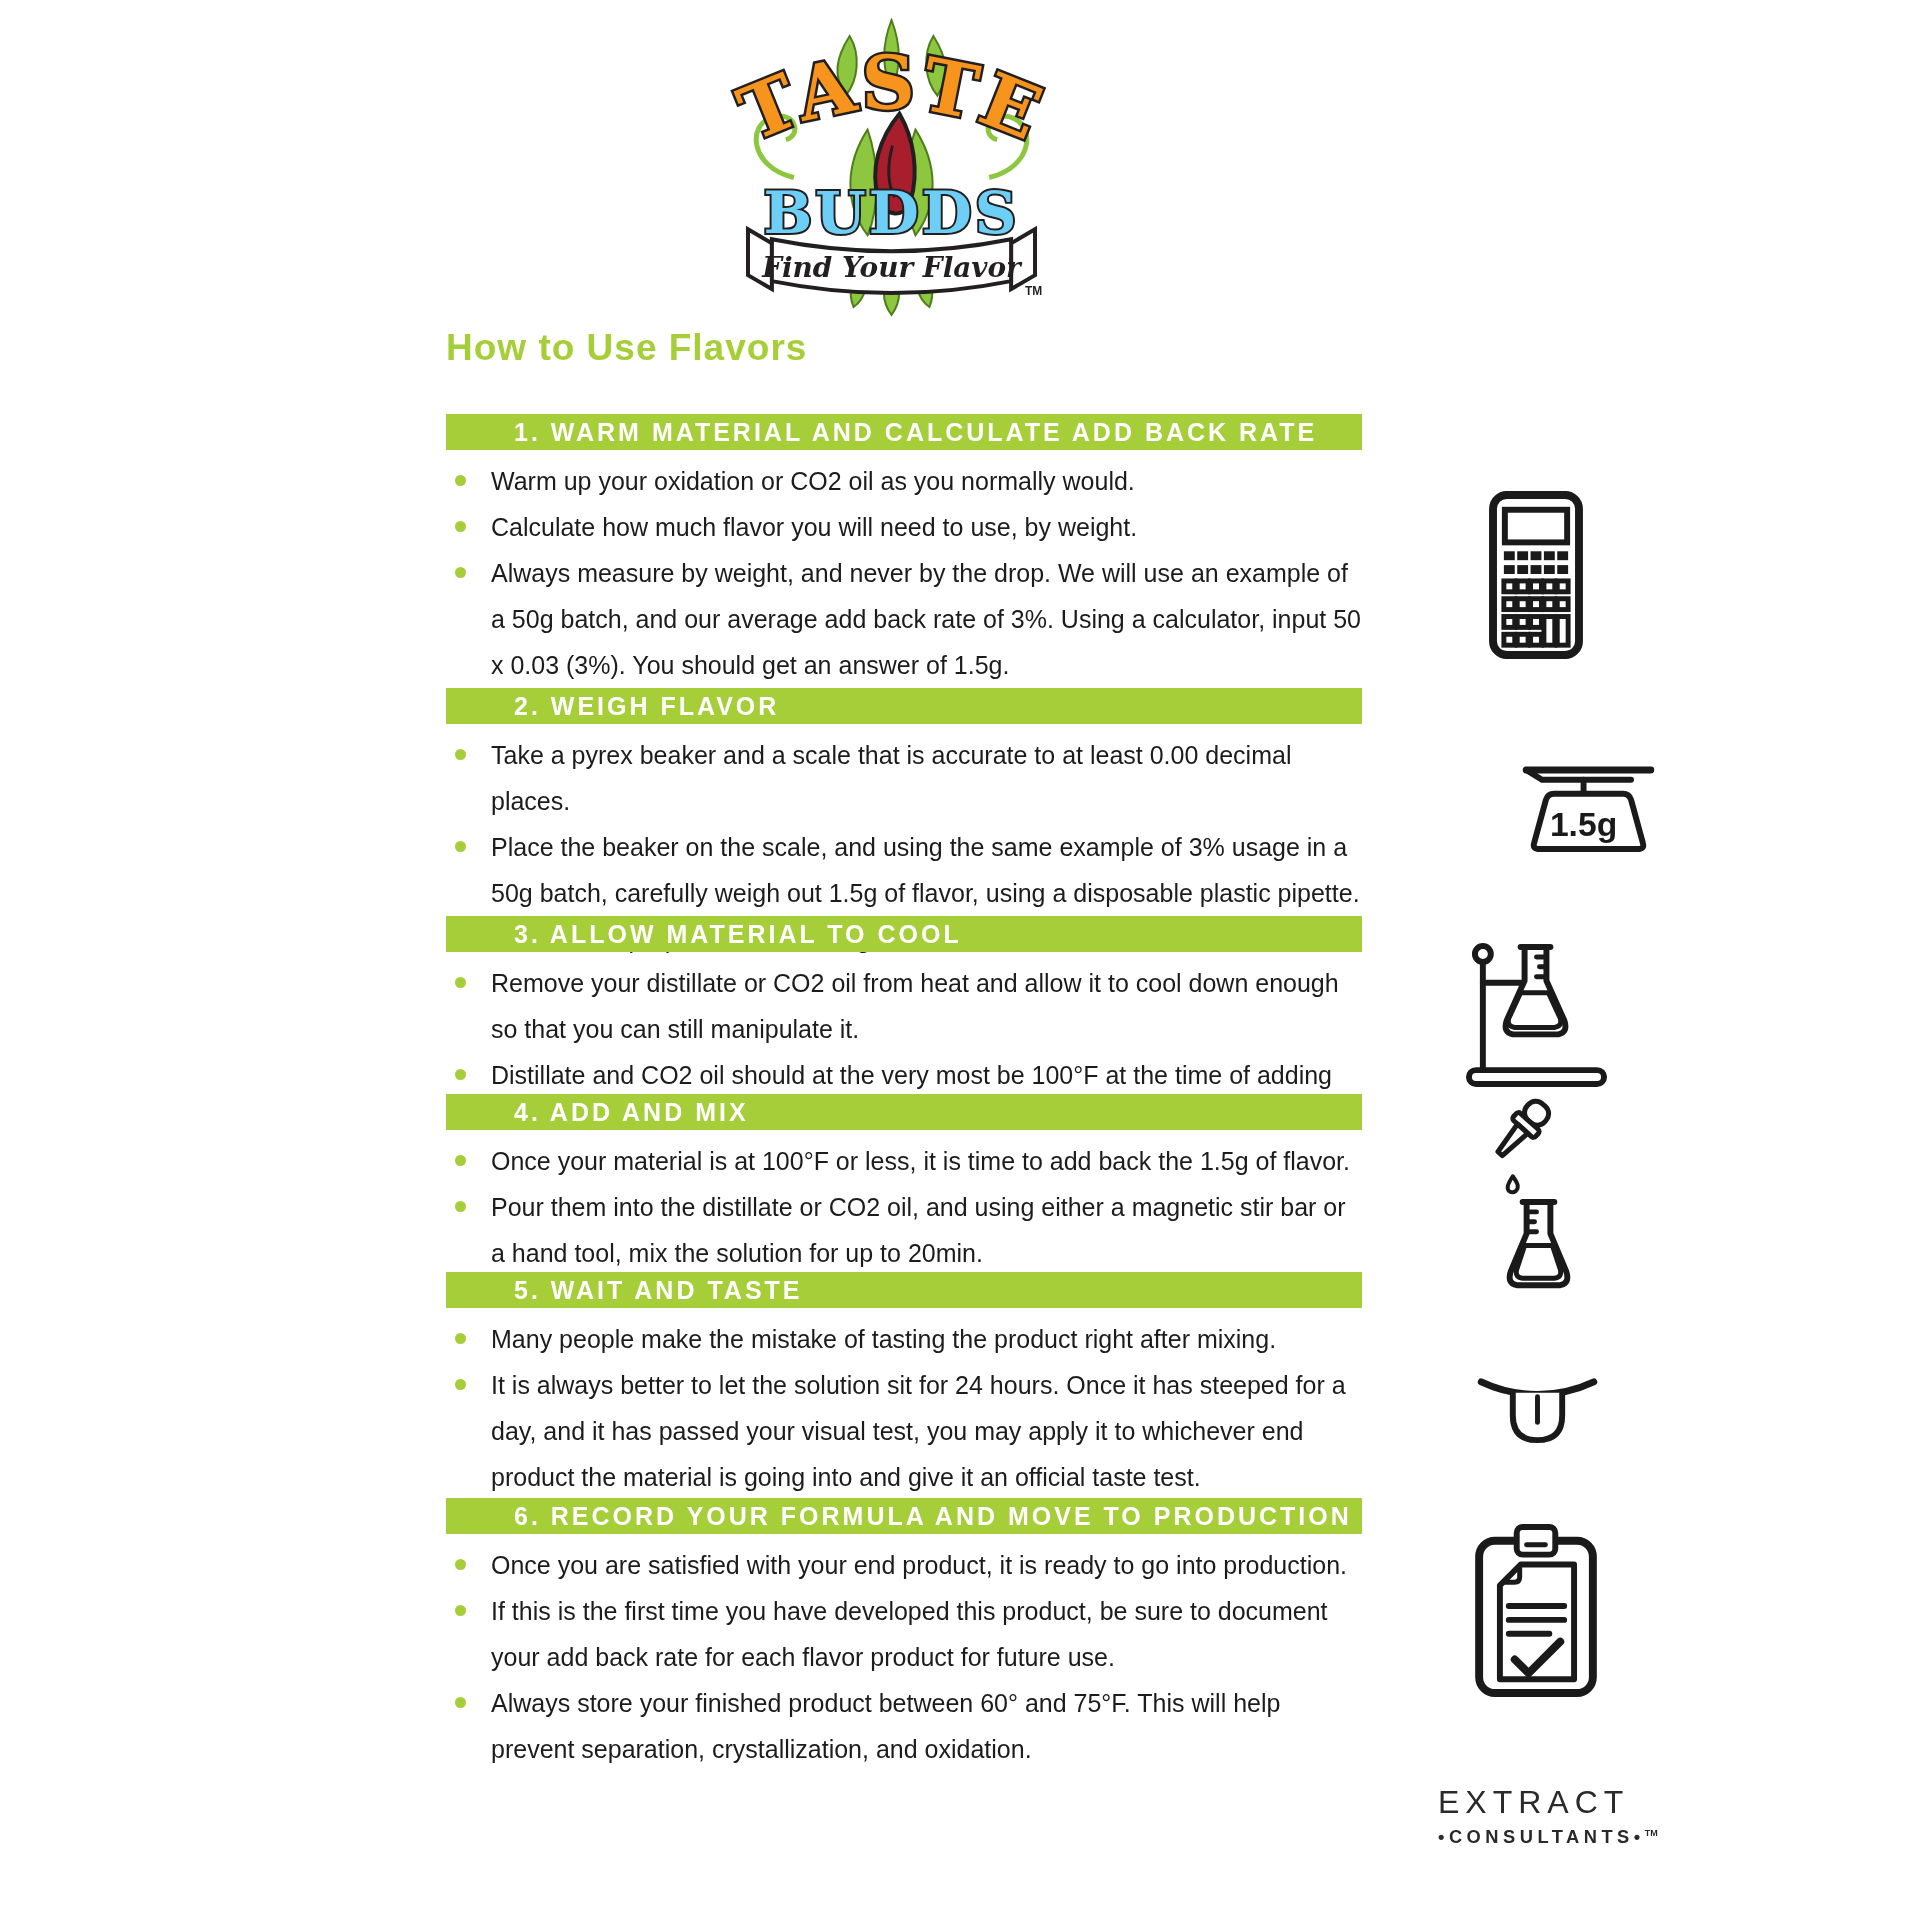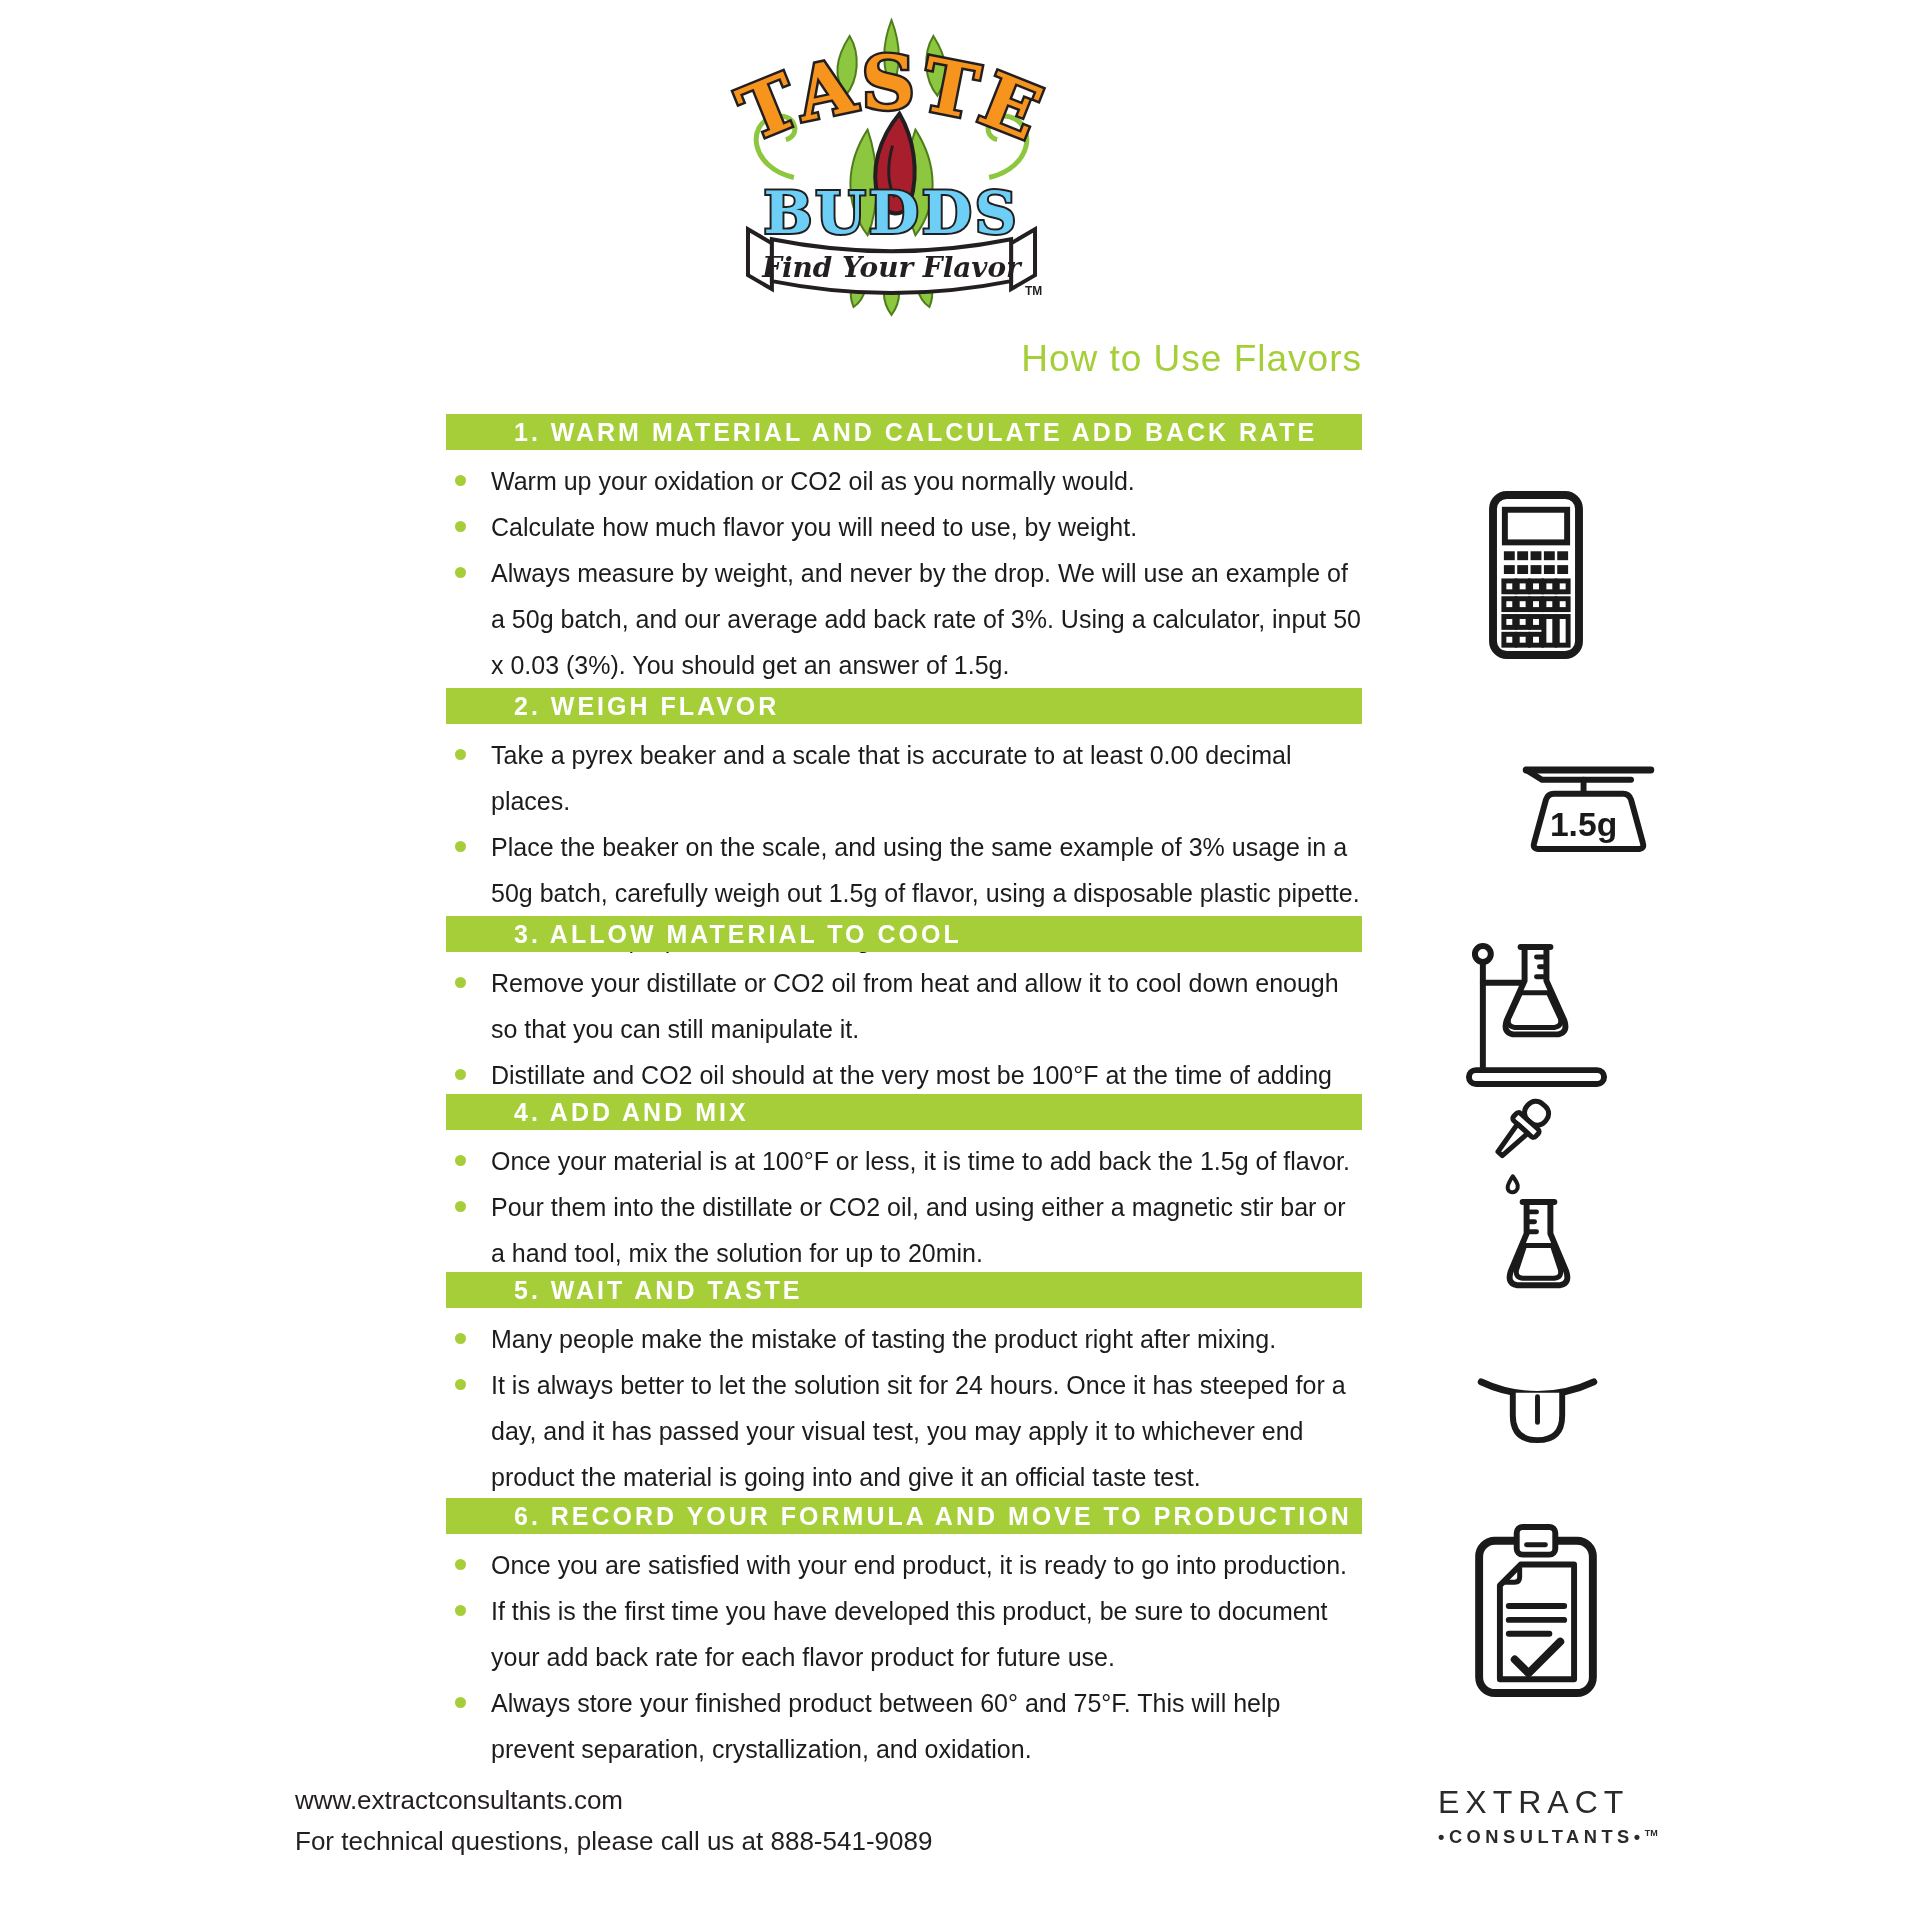--- a/index.html
+++ b/index.html
@@ -7,22 +7,22 @@
     position:relative;width:1927px;height:1927px;background:#ffffff;overflow:hidden;
     font-family:"Liberation Sans",sans-serif;color:#1f1f1f;
   }
   :root{--accent:#a6ce39;--ink:#1a1a1a;}
 
   
   #logo-wrap{position:absolute;left:728px;top:18px;width:327px;height:299px;}
 
   
   #page-title{
-    position:absolute;left:446px;top:338px;width:916px;text-align:right;
-    font-size:37px;font-weight:400;letter-spacing:1px;color:var(--accent);
+    position:absolute;left:446px;top:327px;width:916px;text-align:left;
+    font-size:37px;font-weight:700;letter-spacing:1px;color:var(--accent);
   }
 
   
   #content{position:absolute;left:446px;top:0;width:916px;height:1927px;}
   .section{position:absolute;left:0;width:916px;}
   .sec-1{top:414px}.sec-2{top:688px}.sec-3{top:916px}.sec-4{top:1094px}.sec-5{top:1272px}.sec-6{top:1498px}
   .section-header{
     background:var(--accent);color:#ffffff;height:36px;line-height:37px;
     font-size:25px;font-weight:700;letter-spacing:3px;padding-left:68px;
     white-space:nowrap;overflow:hidden;
@@ -240,24 +240,20 @@
       <rect x="6" y="20" width="115" height="154" rx="16" stroke-width="8" fill="#ffffff"></rect>
       <path d="M48,44 L102,44 L102,160 L27,160 L27,65 Z" stroke-width="6" fill="#ffffff"></path>
       <path d="M47,47 L47,57 Q47,62 42,62 L32,62" stroke-width="5"></path>
       <rect x="44" y="6" width="39" height="28" rx="6" stroke-width="6" fill="#ffffff"></rect>
       <path d="M54,24 L73,24" stroke-width="5"></path>
       <path d="M36,86 L92,86 M36,100 L92,100 M36,114 L77,114" stroke-width="6"></path>
       <path d="M42,140 L56,154 L88,122" stroke-width="8"></path>
     </svg>
   </div>
 
-  <div id="footer-left">
-    <div>www.extractconsultants.com</div>
-    <div>For technical questions, please call us at 888-541-9089</div>
-  </div>
 
   <div id="footer-brand">
     <div id="brand-name">EXTRACT</div>
     <div id="brand-sub"><span>•CONSULTANTS•</span><sup>TM</sup></div>
   </div>
 
 </div>
 
 
 </body></html>

